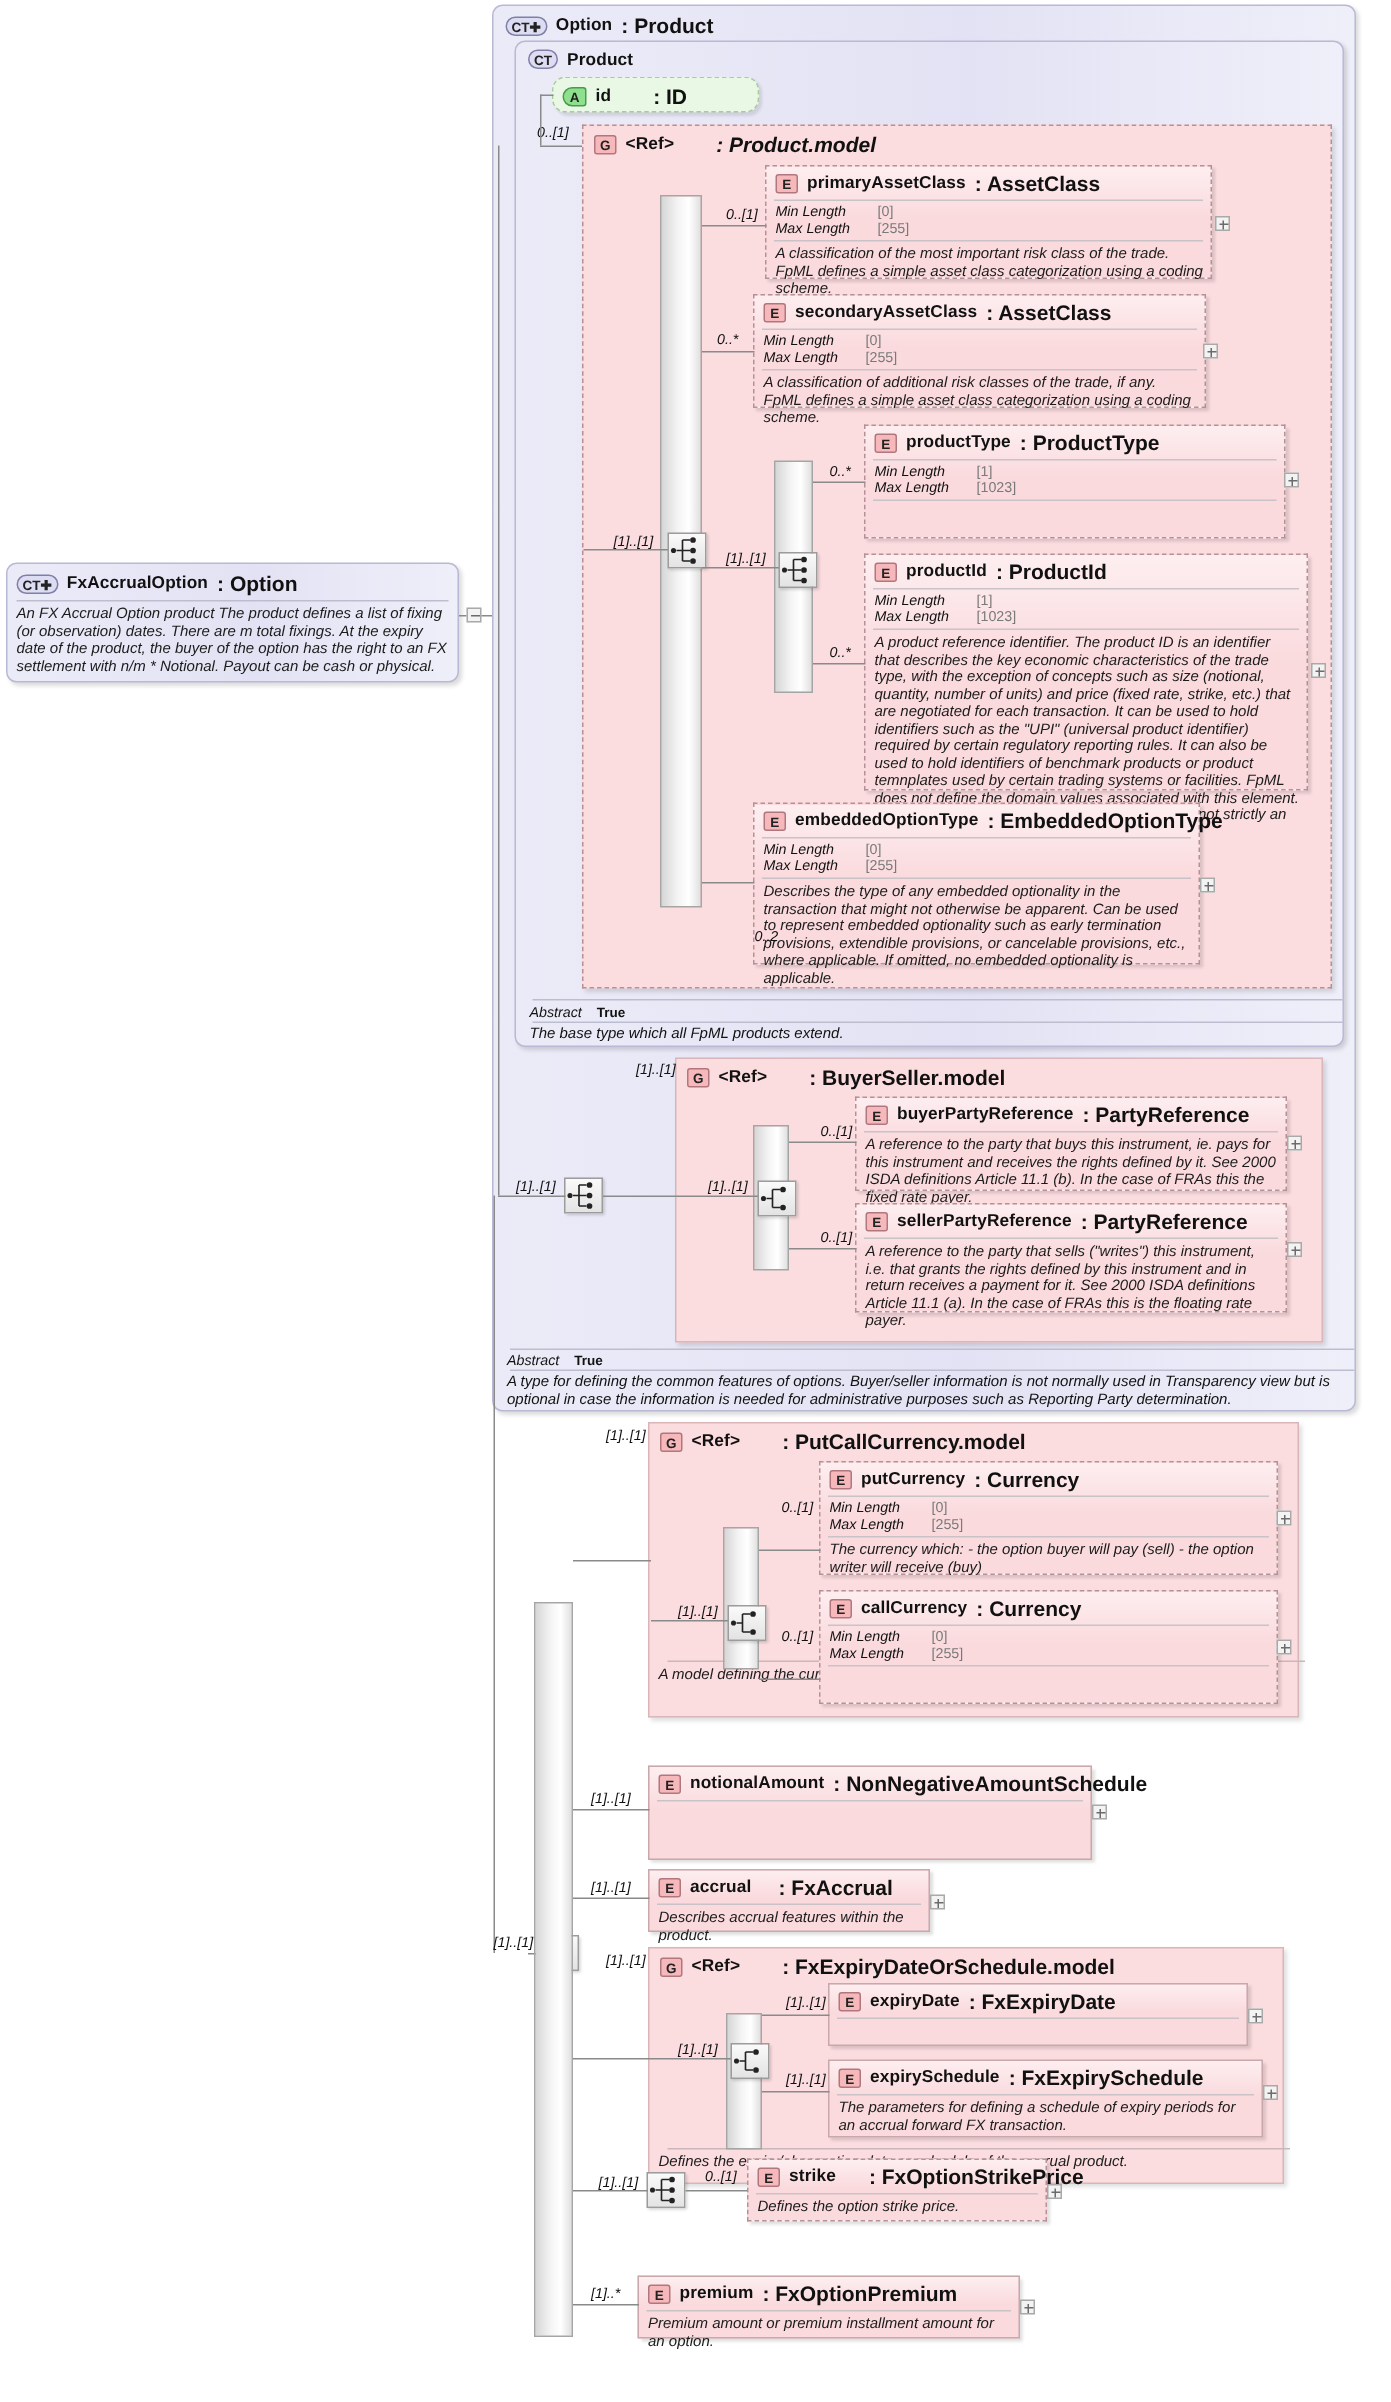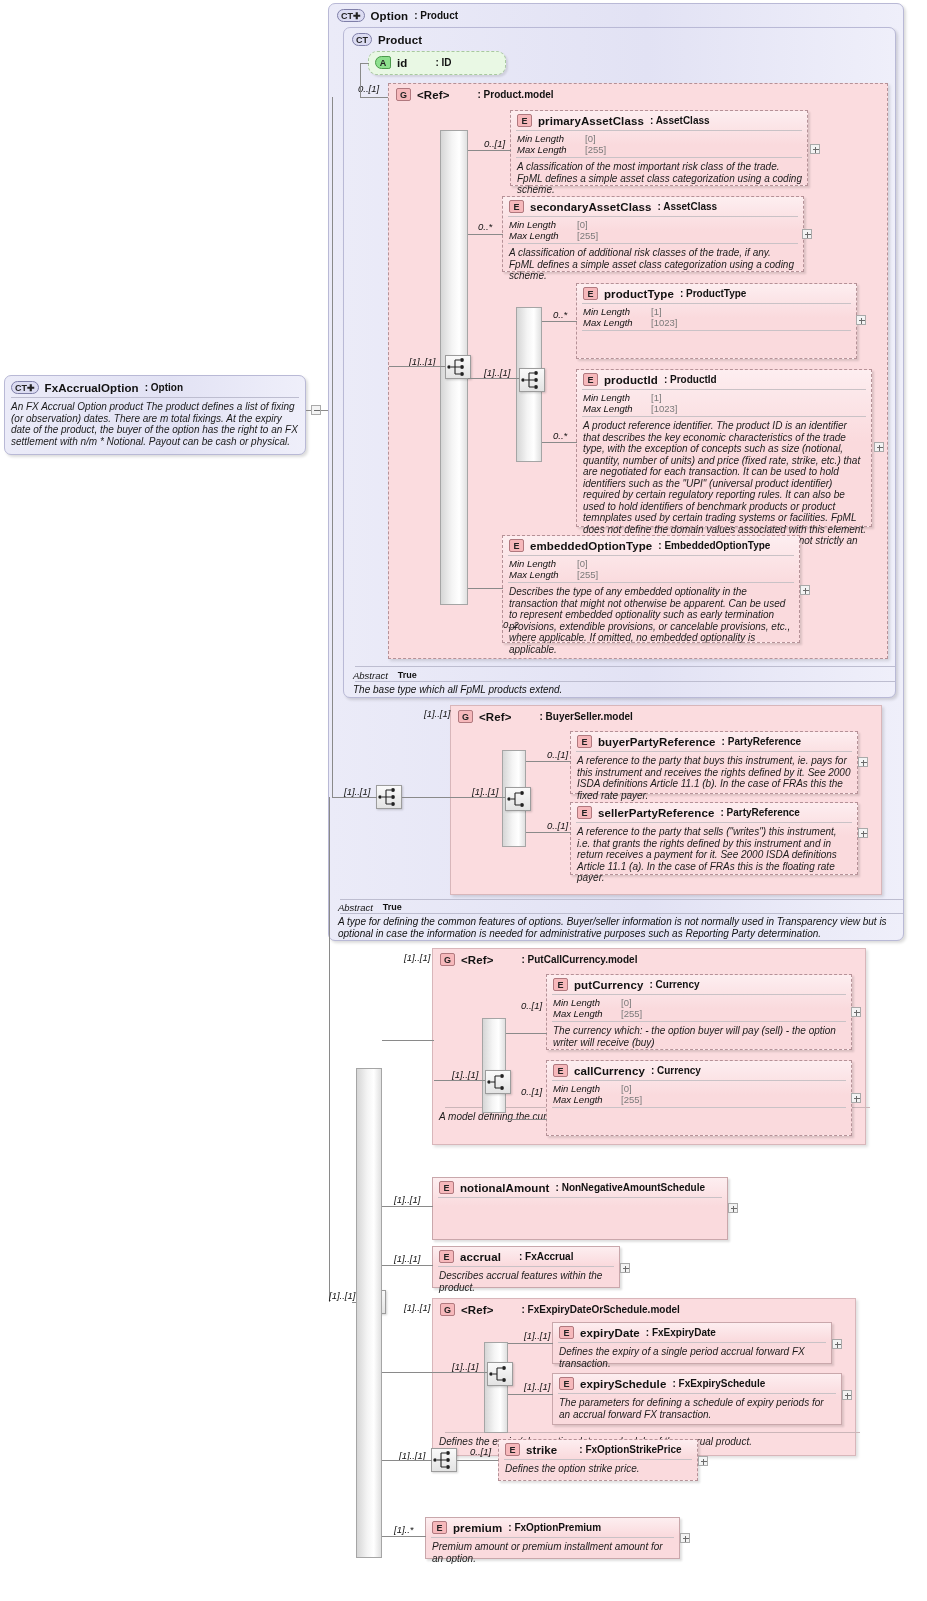--- a/index.html
+++ b/index.html
@@ -13,21 +13,21 @@
     color:#111;
     position:relative;
     overflow:hidden;
   }
   .canvas { position:absolute; left:0; top:0; width:927px; height:1601px; }
 
   
   .node { position:absolute; }
   .title { display:flex; align-items:center; gap:6px; padding:3px 6px; }
   .title .nm { font-weight:bold; font-size:11.5px; letter-spacing:.1px; white-space:nowrap;}
-  .title .tp { font-weight:bold; font-size:10px; white-space:nowrap;}
+  .title .tp { font-weight:bold; font-size:14px; white-space:nowrap;}
   .badge {
     display:inline-block; min-width:15px; height:13px; line-height:12px;
     text-align:center; font-size:9px; font-weight:bold;
     border:1px solid #9a7f86; border-radius:2px; padding:0 2px;
   }
   .badge.E { background:#f6b8bb; border-color:#b0787e; color:#222; }
   .badge.G { background:#f6b8bb; border-color:#b0787e; color:#222; }
   .badge.CT { background:#dcdcf2; border-color:#7f7fa8; color:#222; border-radius:7px; padding:0 3px; min-width:20px;}
   .badge.A  { background:#8ee08e; border-color:#4a9a4a; color:#222; border-radius:9px 3px 3px 9px; min-width:16px;}
 
@@ -130,21 +130,21 @@
   </div>
   <div class="card" style="left:358px; top:83px;">0..[1]</div>
   <div class="ln lnv" style="left:360px; top:63px; height:34px;"></div>
   <div class="ln lnh" style="left:360px; top:63px; width:9px;"></div>
   <div class="ln lnh" style="left:360px; top:97px; width:29px;"></div>
 
   <div class="node gbox dash" style="left:388px; top:83px; width:500px; height:576px;">
     <div class="title" style="padding:4px 7px;">
       <span class="badge G">G</span>
       <span class="nm">&lt;Ref&gt;</span>
-      <span class="tp" style="margin-left:22px;">: Product.model</span>
+      <span class="tp" style="margin-left:22px;font-style:italic;">: Product.model</span>
     </div>
   </div>
 
   <div class="stack" style="left:440px; top:130px; width:28px; height:475px;"></div>
   <div class="card" style="left:409px; top:356px;">[1]..[1]</div>
   <div class="ln lnh" style="left:389px; top:366px; width:80px;"></div>
   <div class="seq" style="left:445px; top:355px;">
     <svg width="24" height="22" viewBox="0 0 24 22">
       <circle cx="3" cy="11" r="1.7" fill="#222"></circle>
       <path d="M5 11 H9 M9 4 V18 M9 4 H14 M9 11 H14 M9 18 H14" stroke="#222" stroke-width="1.1" fill="none"></path>
@@ -500,21 +500,20 @@
     </svg>
   </div>
 
   <div class="node ebox" style="left:552px; top:1322px; width:280px; height:42px;">
     <div class="title">
       <span class="badge E">E</span>
       <span class="nm">expiryDate</span>
       <span class="tp">: FxExpiryDate</span>
     </div>
     <div class="sep"></div>
-    <div class="desc">Defines the expiry of a single period accrual forward FX transaction.</div>
   </div>
   <div class="card" style="left:524px; top:1330px;">[1]..[1]</div>
   <div class="ln lnh" style="left:508px; top:1343px; width:45px;"></div>
   <div class="plus" style="left:832px; top:1339px;"></div>
 
   <div class="node ebox" style="left:552px; top:1373px; width:290px; height:52px;">
     <div class="title">
       <span class="badge E">E</span>
       <span class="nm">expirySchedule</span>
       <span class="tp">: FxExpirySchedule</span>

